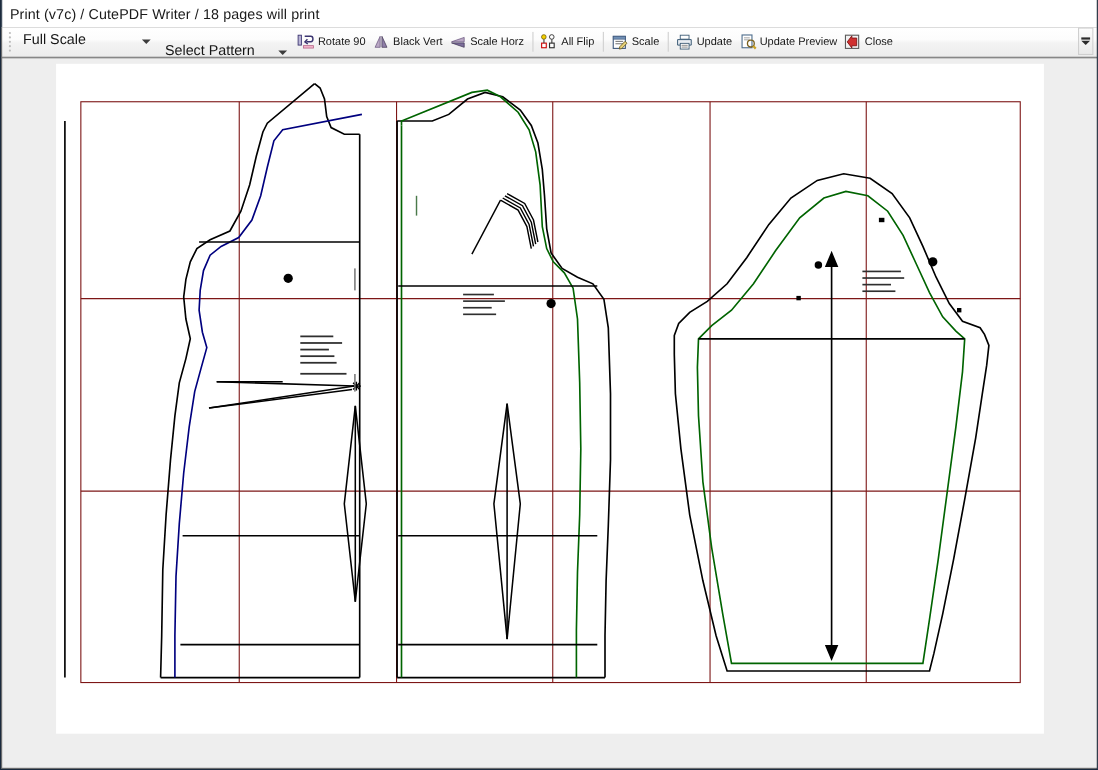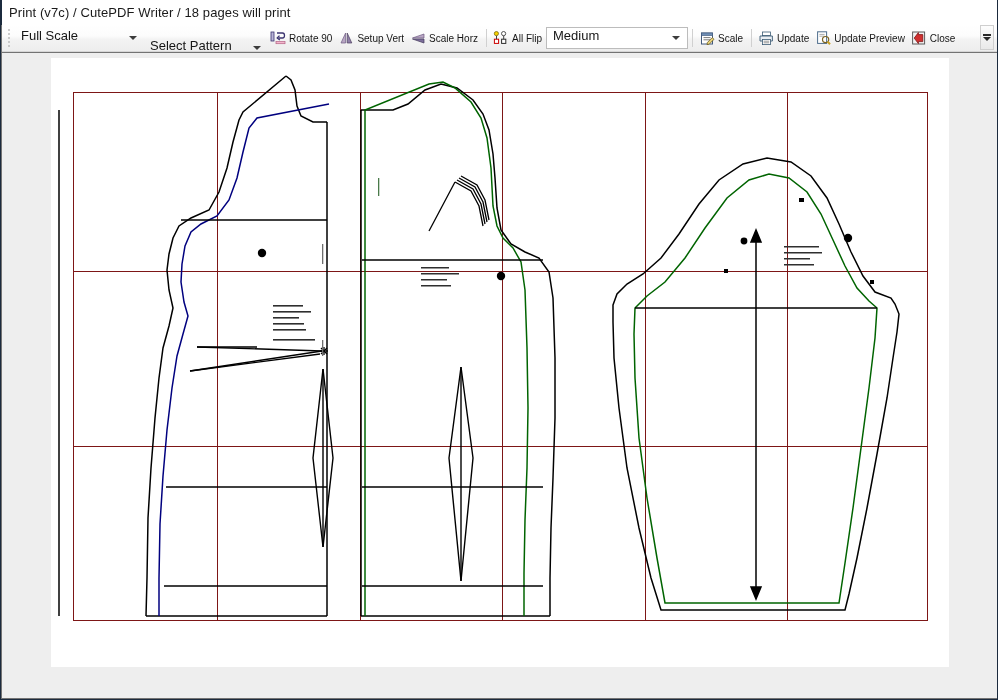--- a/index.html
+++ b/index.html
@@ -213,21 +213,21 @@
       <span class="lbl">Rotate 90</span>
     </div>
 
     <div class="tb-btn">
       <span class="icon">
         <svg class="icon" viewBox="0 0 17 17">
           <polygon points="7.6,3 7.6,13 3,13" fill="#b9a7c4" stroke="#6d5a82" stroke-width="0.7"></polygon>
           <polygon points="9.2,3 9.2,13 13.8,13" fill="#8f7fa8" stroke="#4a3e5c" stroke-width="0.7"></polygon>
         </svg>
       </span>
-      <span class="lbl">Setup Vert</span>
+      <span class="lbl">Black Vert</span>
     </div>
 
     <div class="tb-btn">
       <span class="icon">
         <svg class="icon" viewBox="0 0 17 17">
           <polygon points="14,4 2.5,8 14,8" fill="#b9a7c4" stroke="#6d5a82" stroke-width="0.7"></polygon>
           <polygon points="14,9 2.5,9 14,13" fill="#7d6e9b" stroke="#44395a" stroke-width="0.7"></polygon>
         </svg>
       </span>
       <span class="lbl">Scale Horz</span>
@@ -242,24 +242,20 @@
           <rect x="1.4" y="9.2" width="4.2" height="4.2" fill="#ffffff" stroke="#cc0000" stroke-width="1"></rect>
           <line x1="3.5" y1="5.8" x2="3.5" y2="9.2" stroke="#2c2c2c" stroke-width="0.9"></line>
           <circle cx="10.6" cy="3.6" r="2.1" fill="#ffffff" stroke="#2c2c2c" stroke-width="0.8"></circle>
           <rect x="8.6" y="9.2" width="4.2" height="4.2" fill="#ffffff" stroke="#2c2c2c" stroke-width="1"></rect>
           <line x1="10.7" y1="5.8" x2="10.7" y2="9.2" stroke="#2c2c2c" stroke-width="0.9"></line>
         </svg>
       </span>
       <span class="lbl">All Flip</span>
     </div>
 
-    <div class="combo" id="combo-size">
-      <span class="combo-text">Medium</span>
-      <span class="arrow"></span>
-    </div>
 
     <span class="sep"></span>
 
     <div class="tb-btn">
       <span class="icon">
         <svg class="icon" viewBox="0 0 17 17">
           <rect x="2.5" y="3" width="11" height="11" fill="#ffffff" stroke="#41597c" stroke-width="1"></rect>
           <rect x="2.5" y="3" width="11" height="2.6" fill="#6f8fb5" stroke="#41597c" stroke-width="0.6"></rect>
           <line x1="4.5" y1="7.6" x2="11.5" y2="7.6" stroke="#6d6d6d" stroke-width="0.9"></line>
           <line x1="4.5" y1="9.8" x2="11.5" y2="9.8" stroke="#6d6d6d" stroke-width="0.9"></line>

